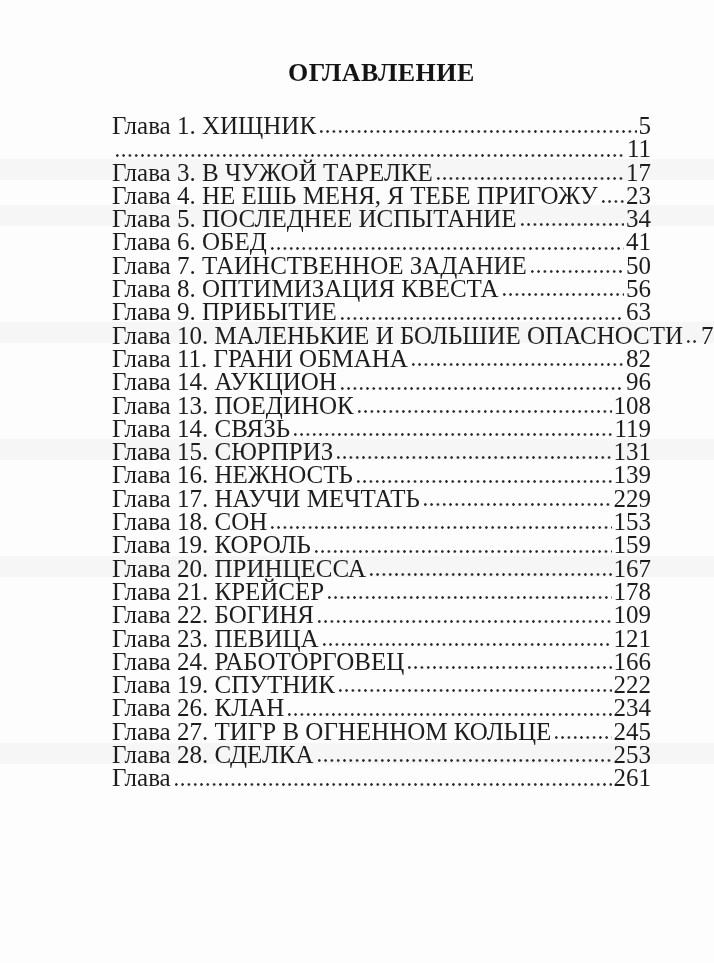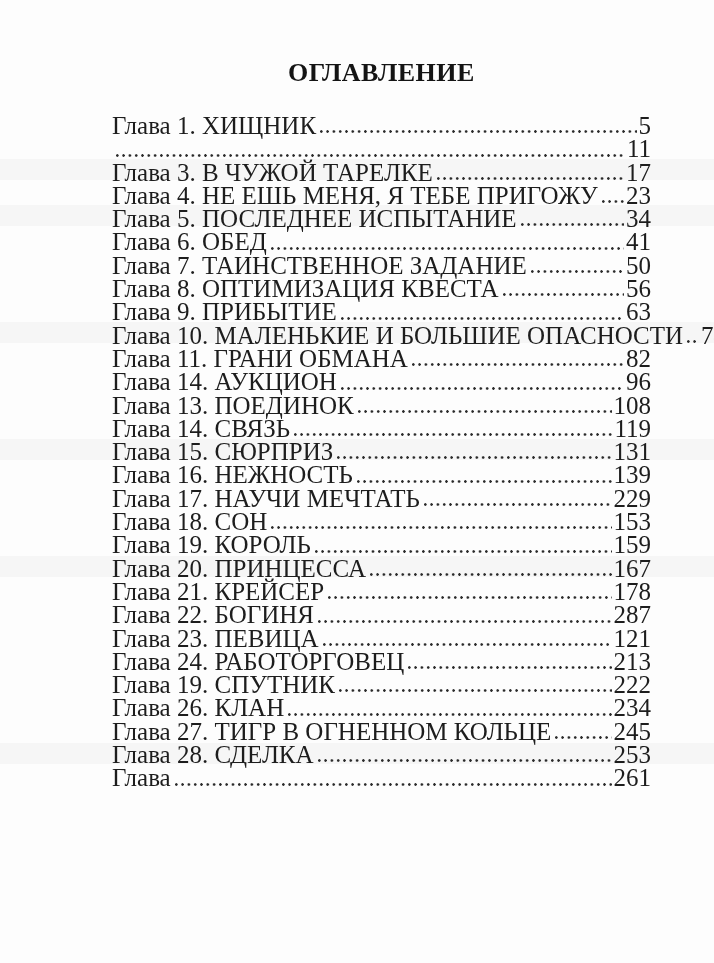--- a/index.html
+++ b/index.html
@@ -199,33 +199,33 @@
 
   <div class="row">
     <span class="label">Глава 21. КРЕЙСЕР</span>
     <span class="leader"></span>
     <span class="num">178</span>
   </div>
 
   <div class="row">
     <span class="label">Глава 22. БОГИНЯ</span>
     <span class="leader"></span>
-    <span class="num">287</span>
+    <span class="num">109</span>
   </div>
 
   <div class="row">
     <span class="label">Глава 23. ПЕВИЦА</span>
     <span class="leader"></span>
     <span class="num">121</span>
   </div>
 
   <div class="row">
     <span class="label">Глава 24. РАБОТОРГОВЕЦ</span>
     <span class="leader"></span>
-    <span class="num">213</span>
+    <span class="num">166</span>
   </div>
 
   <div class="row">
     <span class="label">Глава 19. СПУТНИК</span>
     <span class="leader"></span>
     <span class="num">222</span>
   </div>
 
   <div class="row">
     <span class="label">Глава 26. КЛАН</span>

